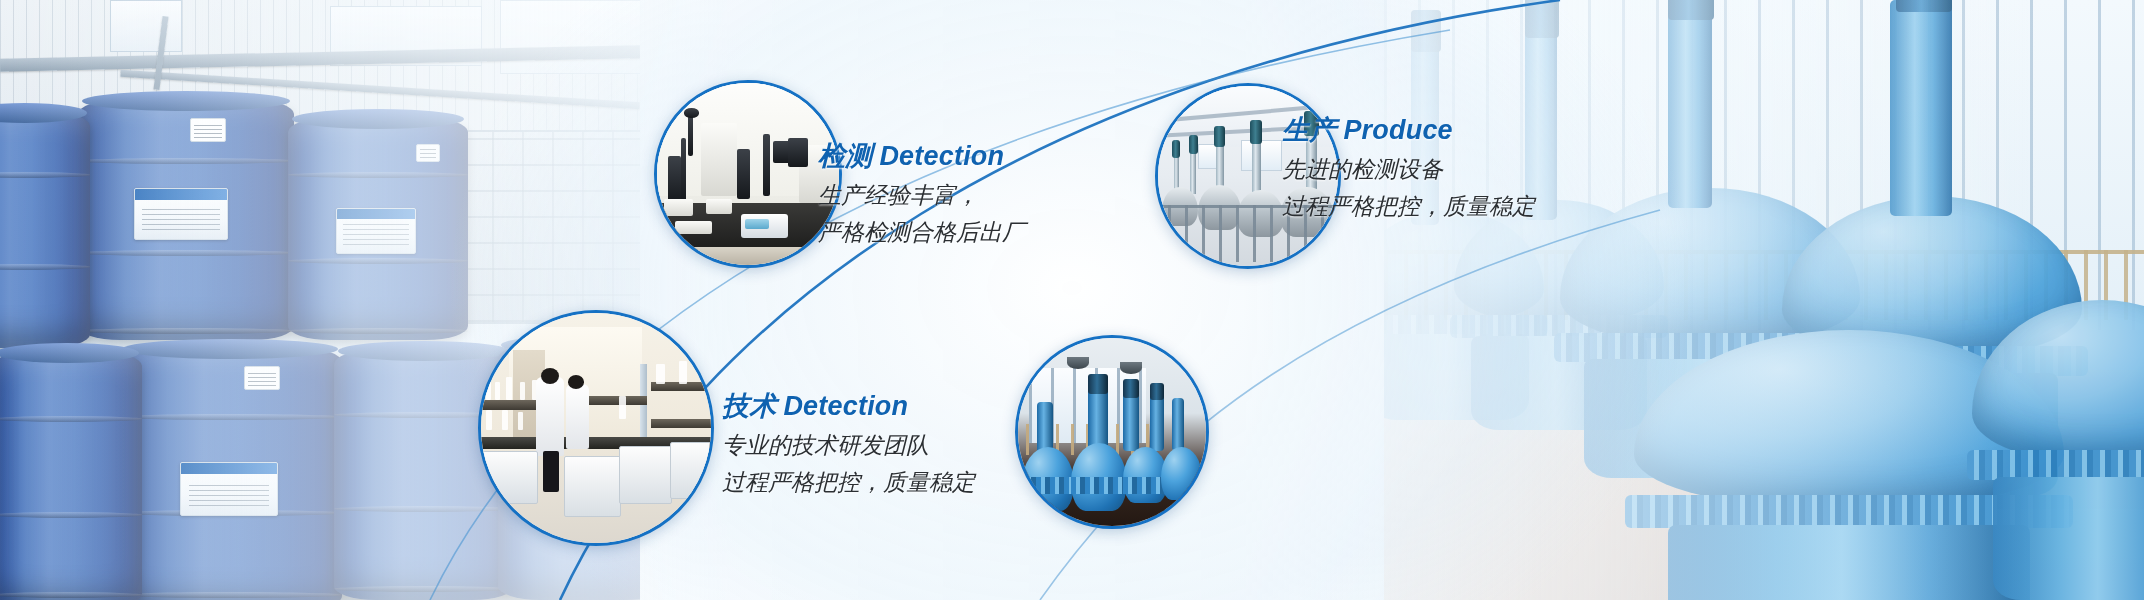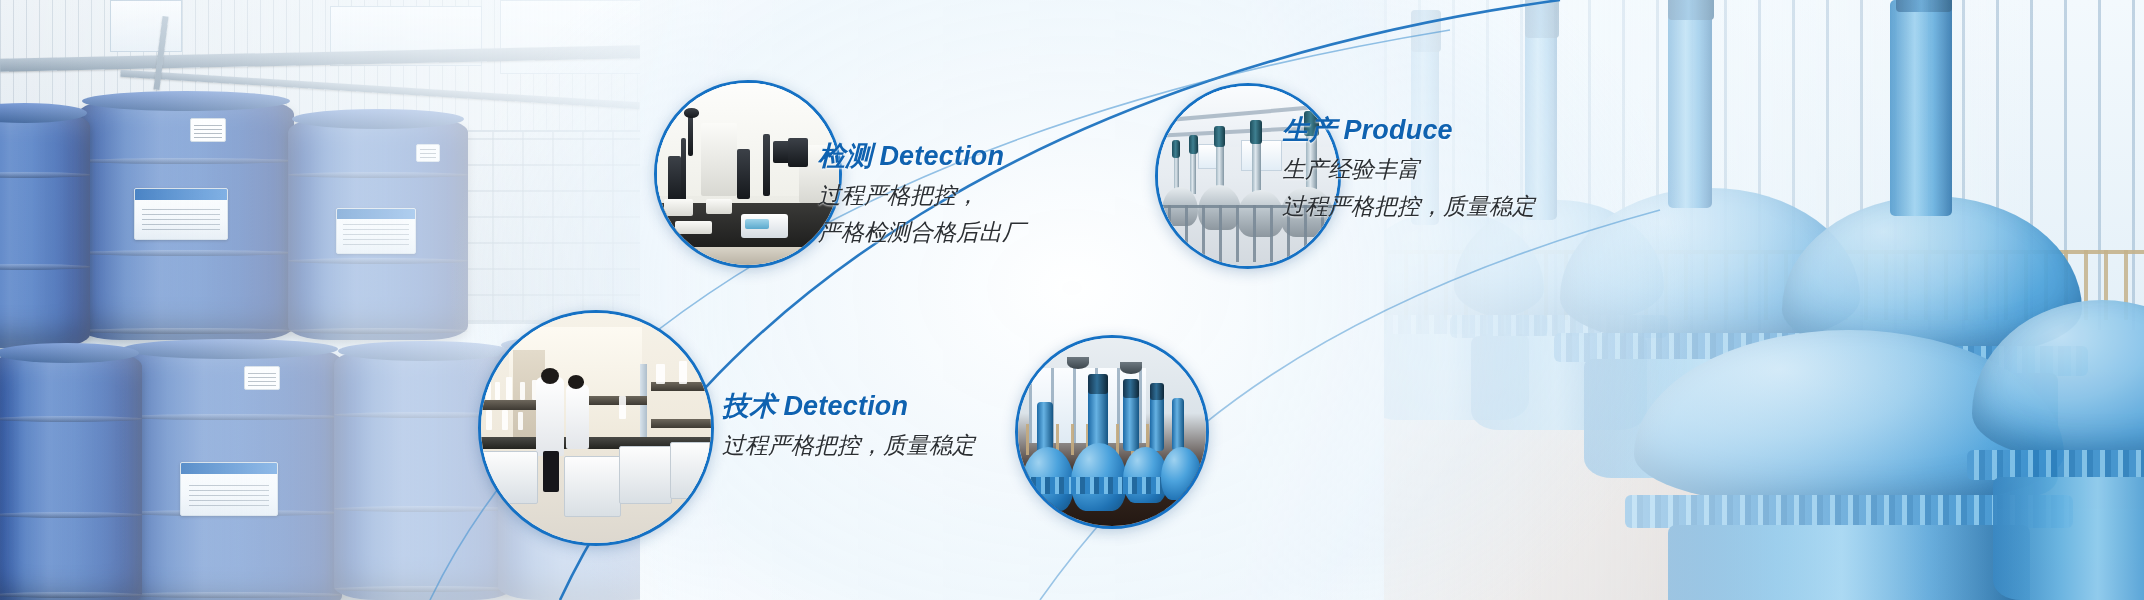--- a/index.html
+++ b/index.html
@@ -548,35 +548,36 @@
         <div class="bflange" style="left:56%;top:74%;width:24%;"></div>
         <div class="bvessel" style="left:76%;top:58%;width:22%;height:28%;"></div>
       </div>
     </div>
   </div>
 
   <div class="tblock t-detect">
     <div class="h">
       <span>检测</span><span class="en">Detection</span>
     </div>
-    <div class="l">过程严格把控，</div>
+    <div class="l">生产经验丰富，</div>
     <div class="l">严格检测合格后出厂</div>
   </div>
 
   <div class="tblock t-prod">
     <div class="h">
       <span>生产</span><span class="en">Produce</span>
     </div>
-    <div class="l">生产经验丰富</div>
+    <div class="l">先进的检测设备</div>
     <div class="l">过程严格把控，质量稳定</div>
   </div>
 
   <div class="tblock t-tech">
     <div class="h">
       <span>技术</span><span class="en">Detection</span>
     </div>
+    <div class="l">专业的技术研发团队</div>
     <div class="l">过程严格把控，质量稳定</div>
   </div>
 
   <div class="tblock t-cap">
   </div>
 
 </div>
 
 </body></html>

